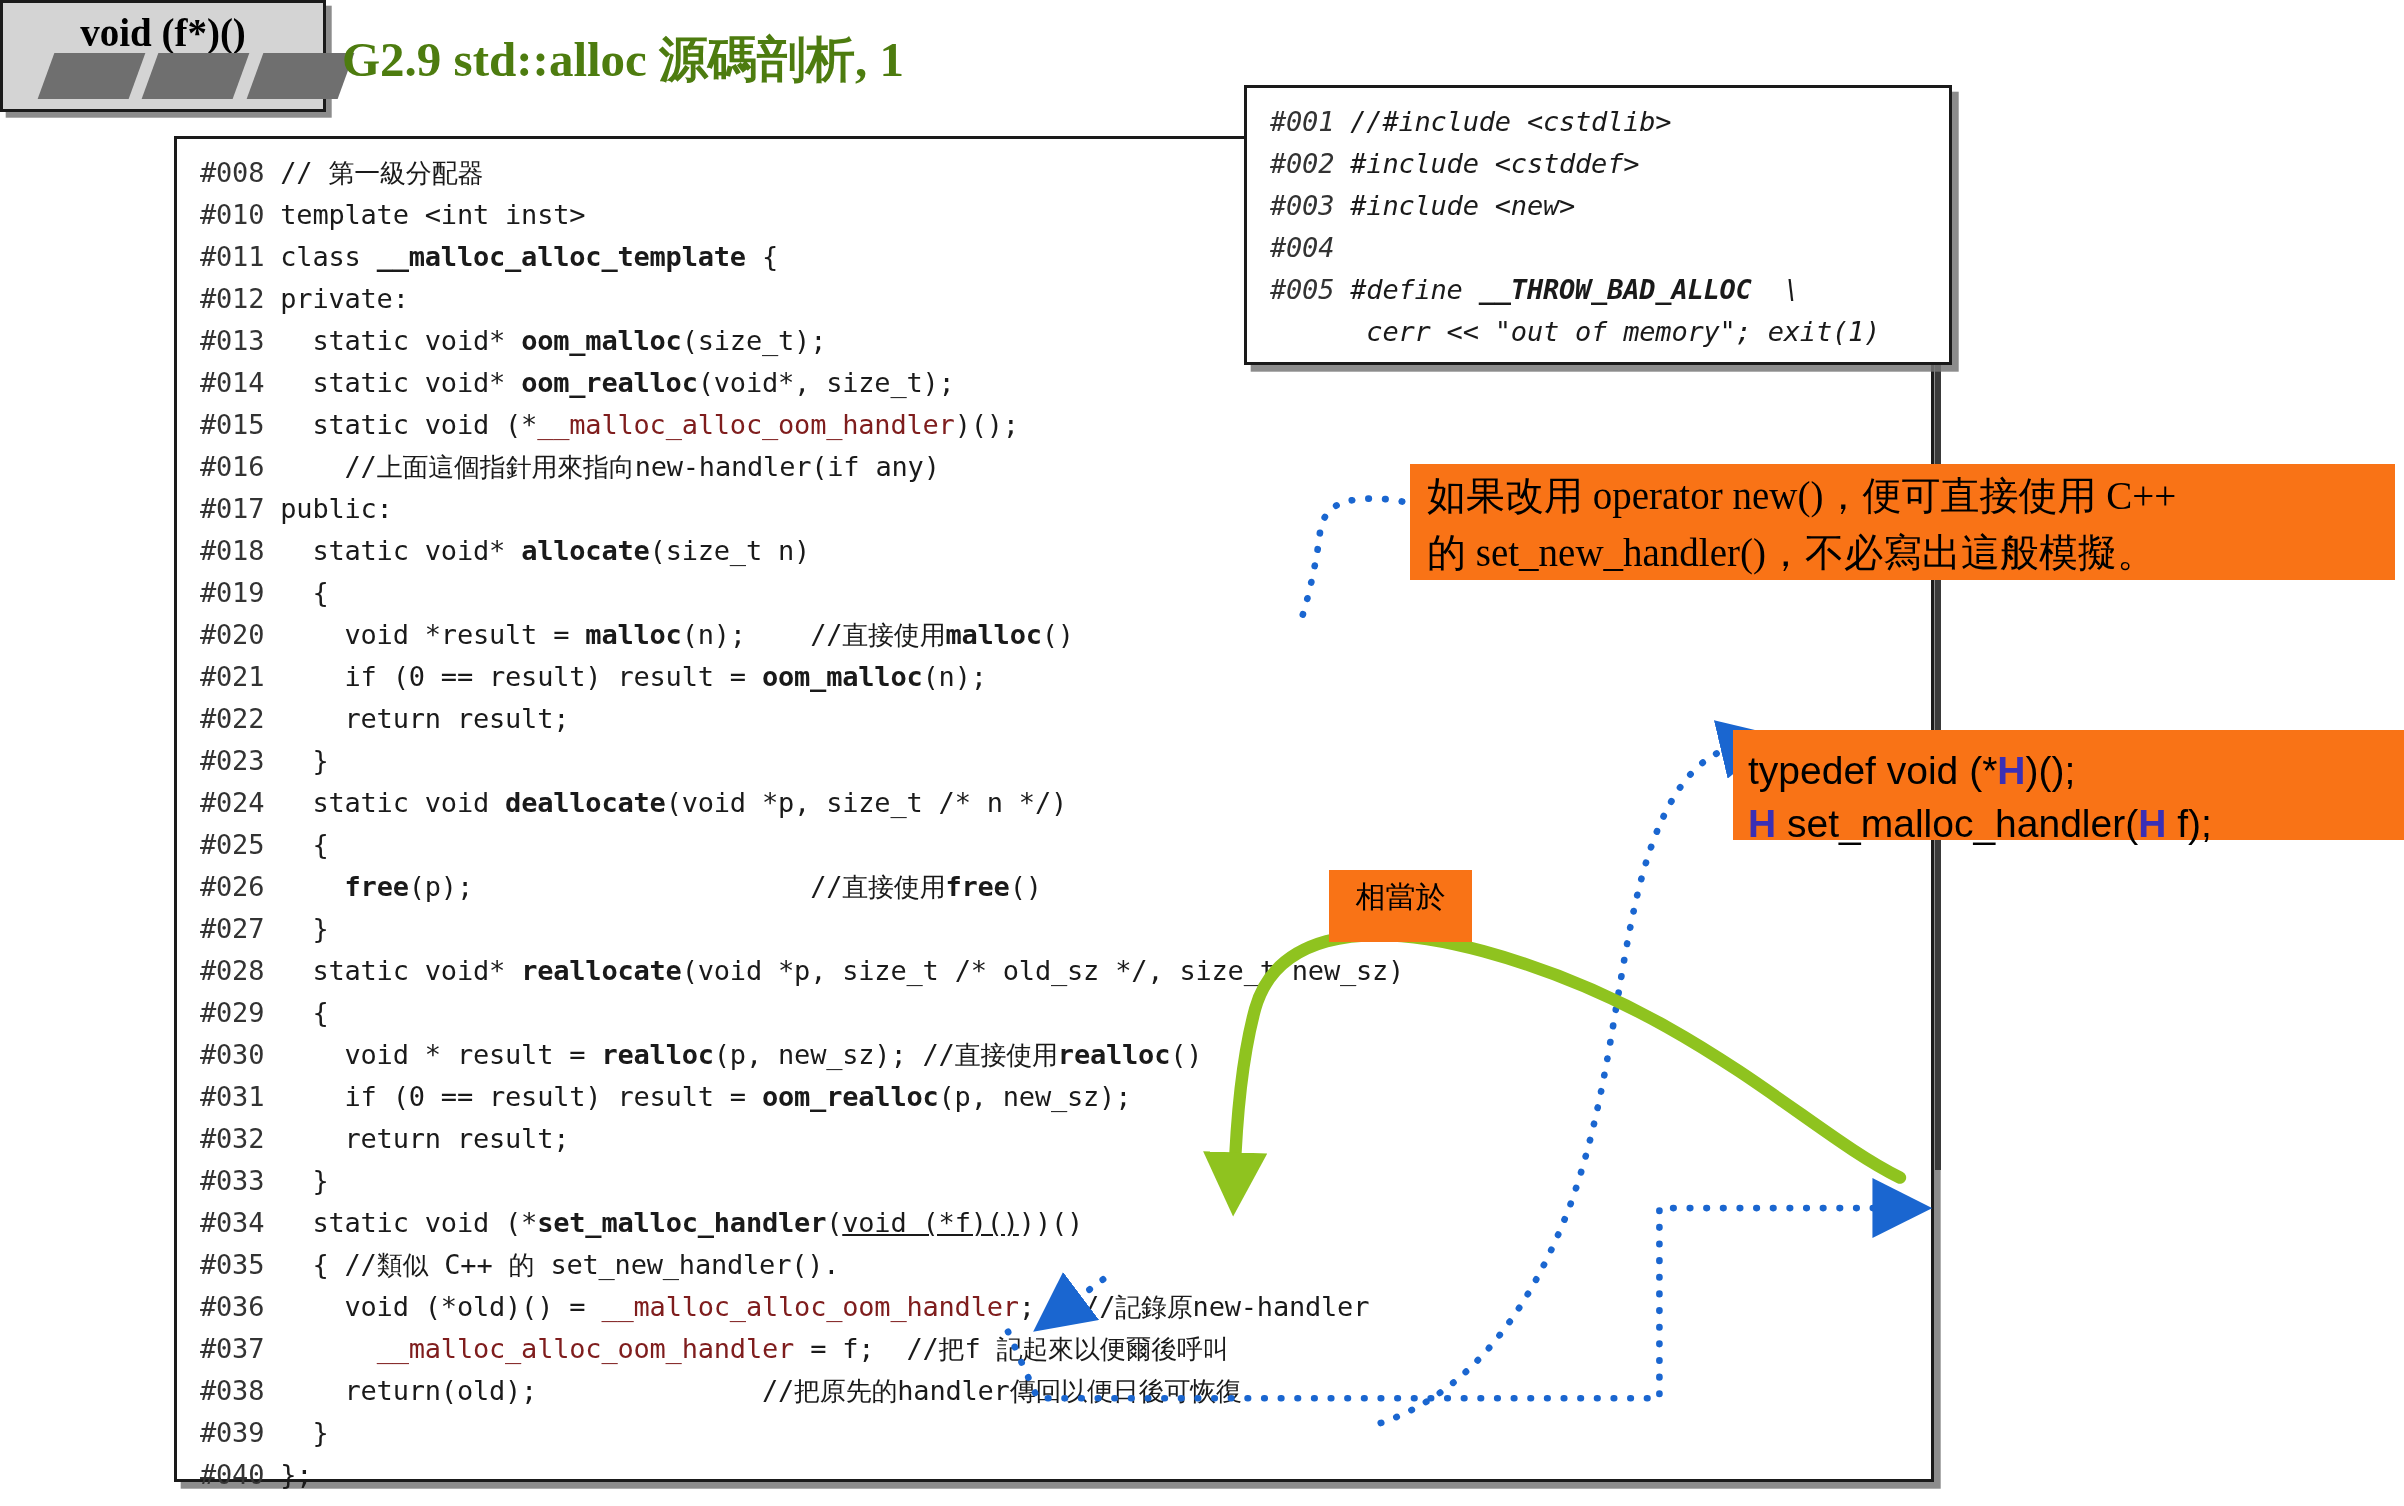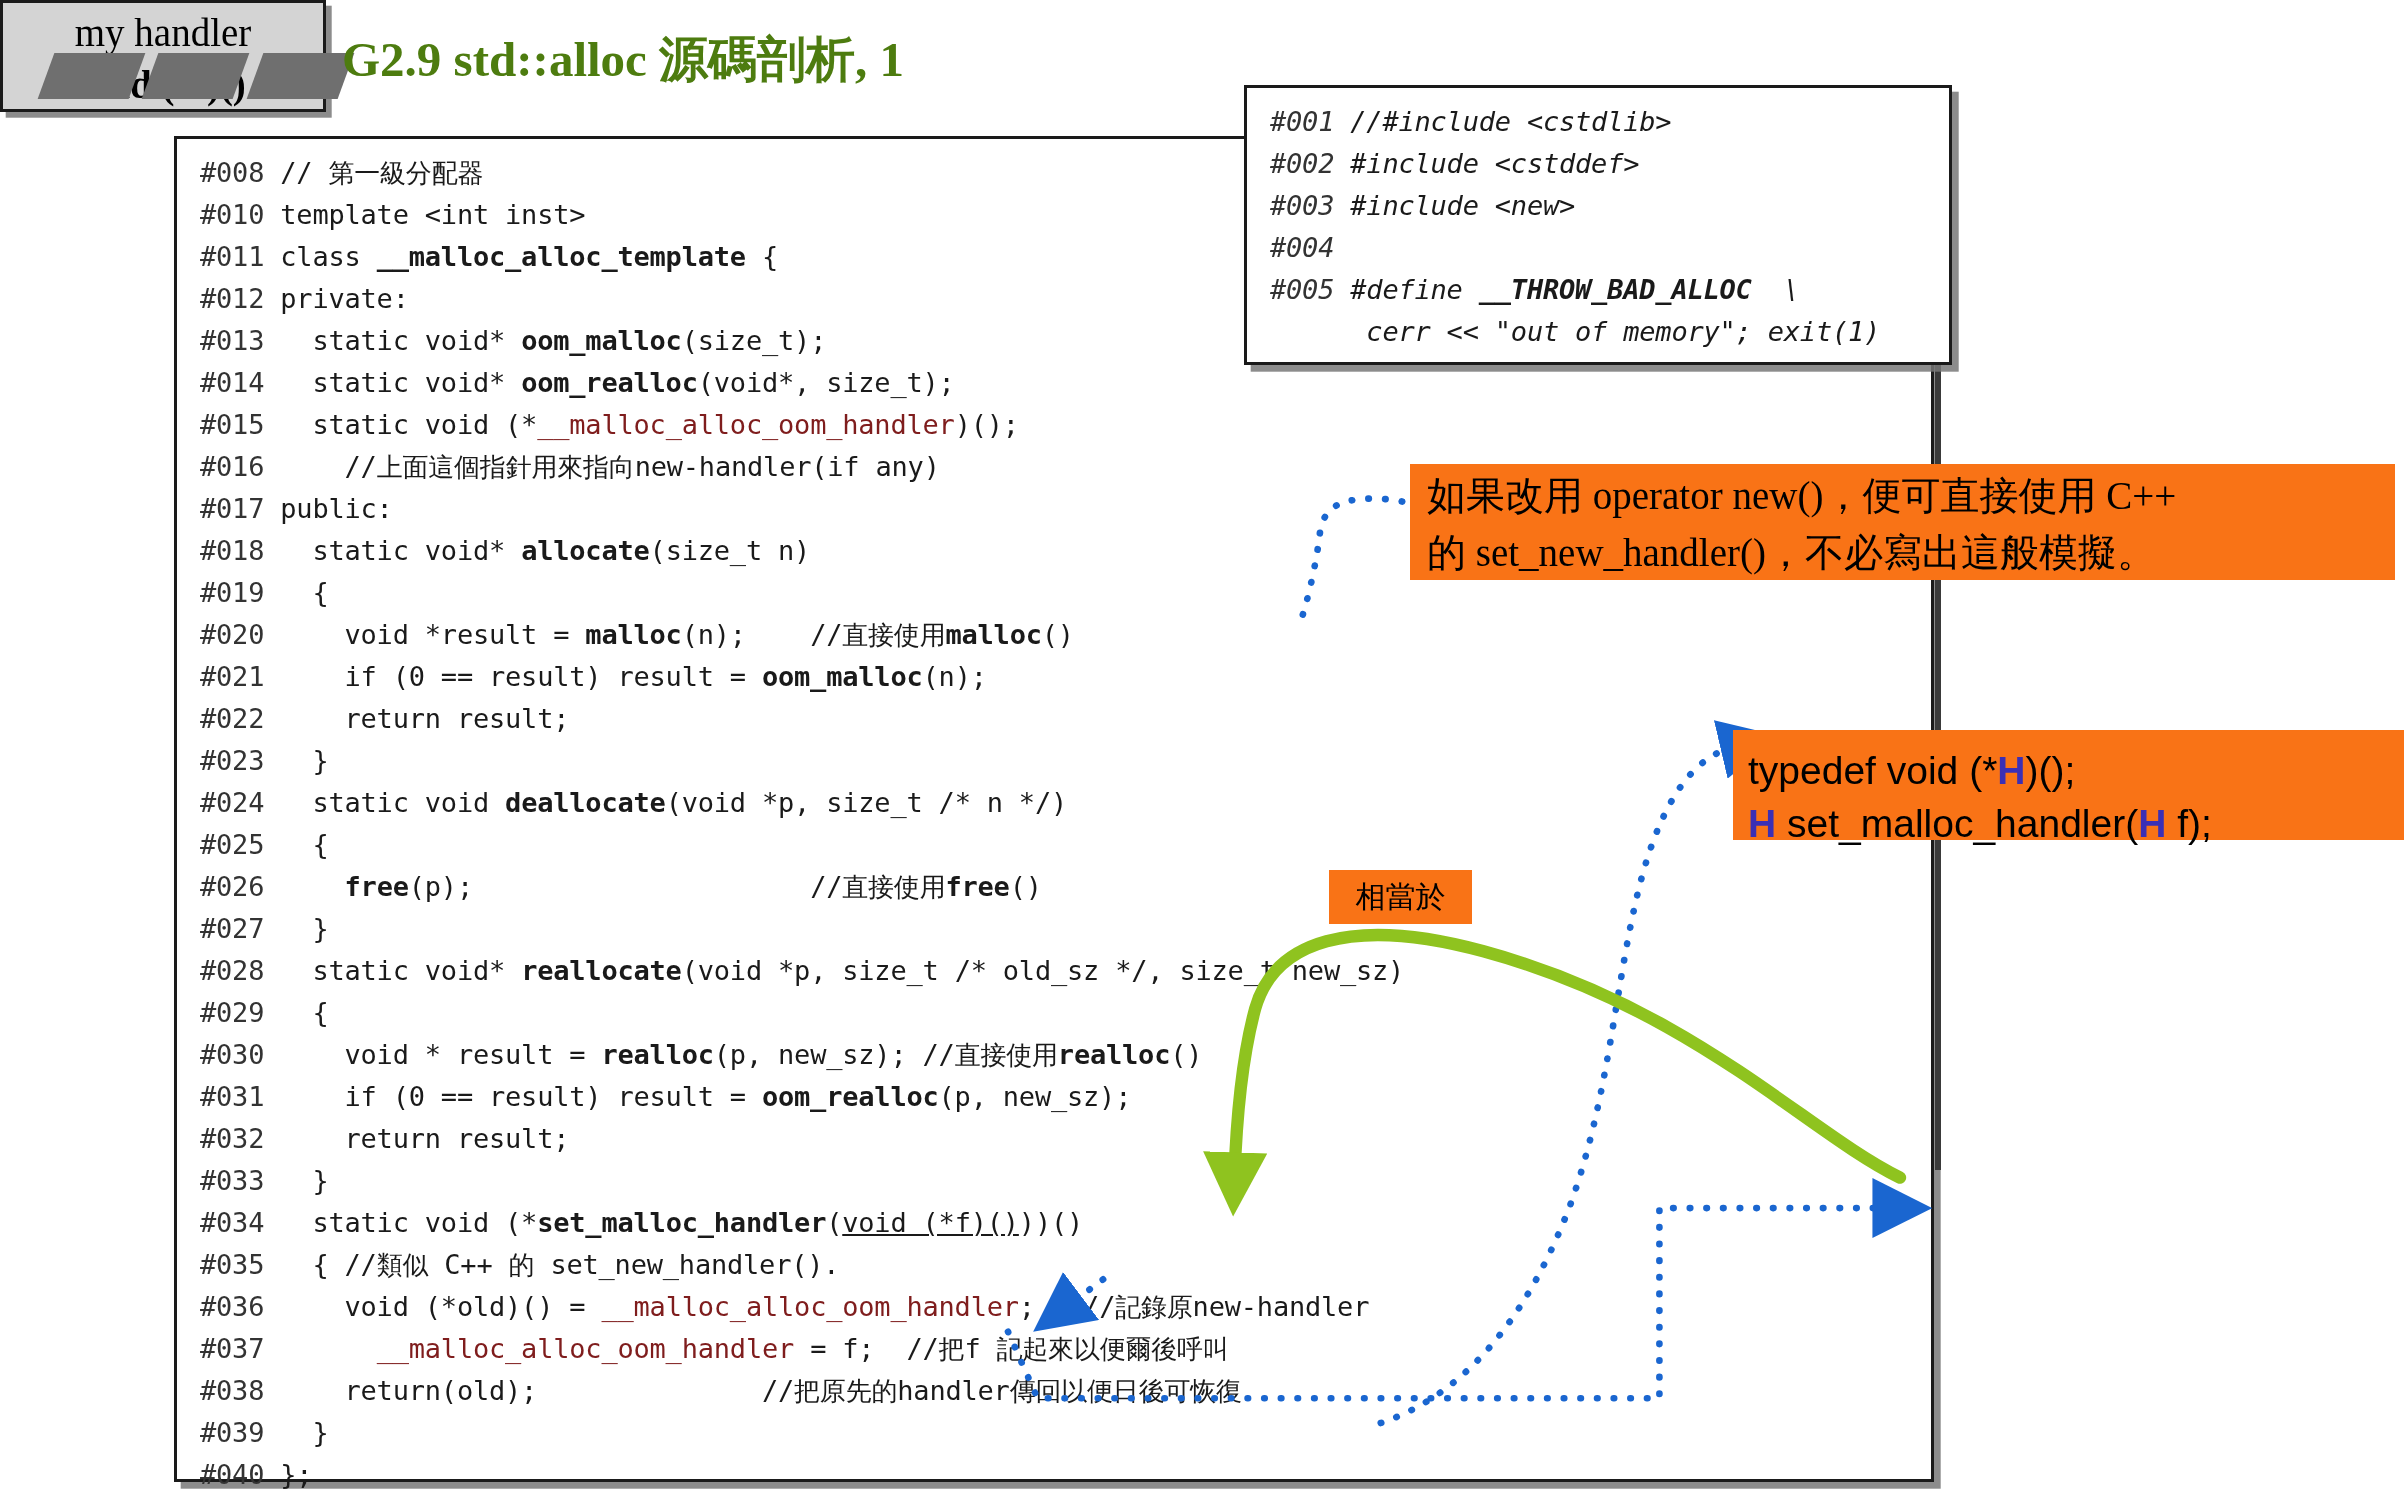--- a/index.html
+++ b/index.html
@@ -59,21 +59,21 @@
     font-family:"Liberation Serif",serif;font-size:39px;line-height:57px;
     padding:2.9px 0 0 17px;box-sizing:border-box;
   }
   #note-typedef{
     left:1733px;top:730px;width:671px;height:110px;
     font-family:"Liberation Sans",sans-serif;font-size:39px;line-height:53px;
     padding:14px 0 0 15px;box-sizing:border-box;
   }
   #note-typedef .H{color:#3b2fb5;font-weight:bold;}
   #note-equiv{
-    left:1329px;top:870px;width:143px;height:54px;
+    left:1329px;top:870px;width:143px;height:72px;
     font-family:"DejaVu Sans","Liberation Sans",sans-serif;font-size:30px;line-height:54px;
     text-align:center;
   }
   #box-myhandler{
     left:1905px;top:1127px;width:326px;height:112px;
     background:#d4d4d4;border:3.8px solid #1a1a1a;
     box-shadow:5.7px 5.7px 0 0 rgba(120,120,120,0.85);
     font-family:"Liberation Serif",serif;font-size:39px;line-height:52px;
     text-align:center;z-index:9;box-sizing:border-box;padding-top:3.8px;
   }
@@ -107,21 +107,20 @@
 
 <div class="note" id="note-opnew"><span>如果改用 operator new()，便可直接使用 C++</span>
 <span>的 set_new_handler()，不必寫出這般模擬。</span></div>
 
 <div class="note" id="note-typedef"><span>typedef void (*</span><span class="H">H</span><span>)();</span>
 <span class="H">H</span><span> set_malloc_handler(</span><span class="H">H</span><span> f);</span></div>
 
 <div class="note" id="note-equiv">相當於</div>
 
 <div id="box-myhandler">
-    <div class="l1">my handler</div>
     <div class="l2">void (f*)()</div>
   </div>
 
 <svg id="connectors" viewBox="0 0 2528 1584">
   <defs>
     <marker id="bluetri" markerWidth="9" markerHeight="9" refX="3" refY="4.5" orient="auto">
       <path d="M0,0 L9,4.5 L0,9 Z" fill="#1a66d0"></path>
     </marker>
     <marker id="greentri" markerWidth="5.2" markerHeight="5.2" refX="2.2" refY="2.6" orient="auto">
       <path d="M0,0 L5.2,2.6 L0,5.2 Z" fill="#8fc31f"></path>

